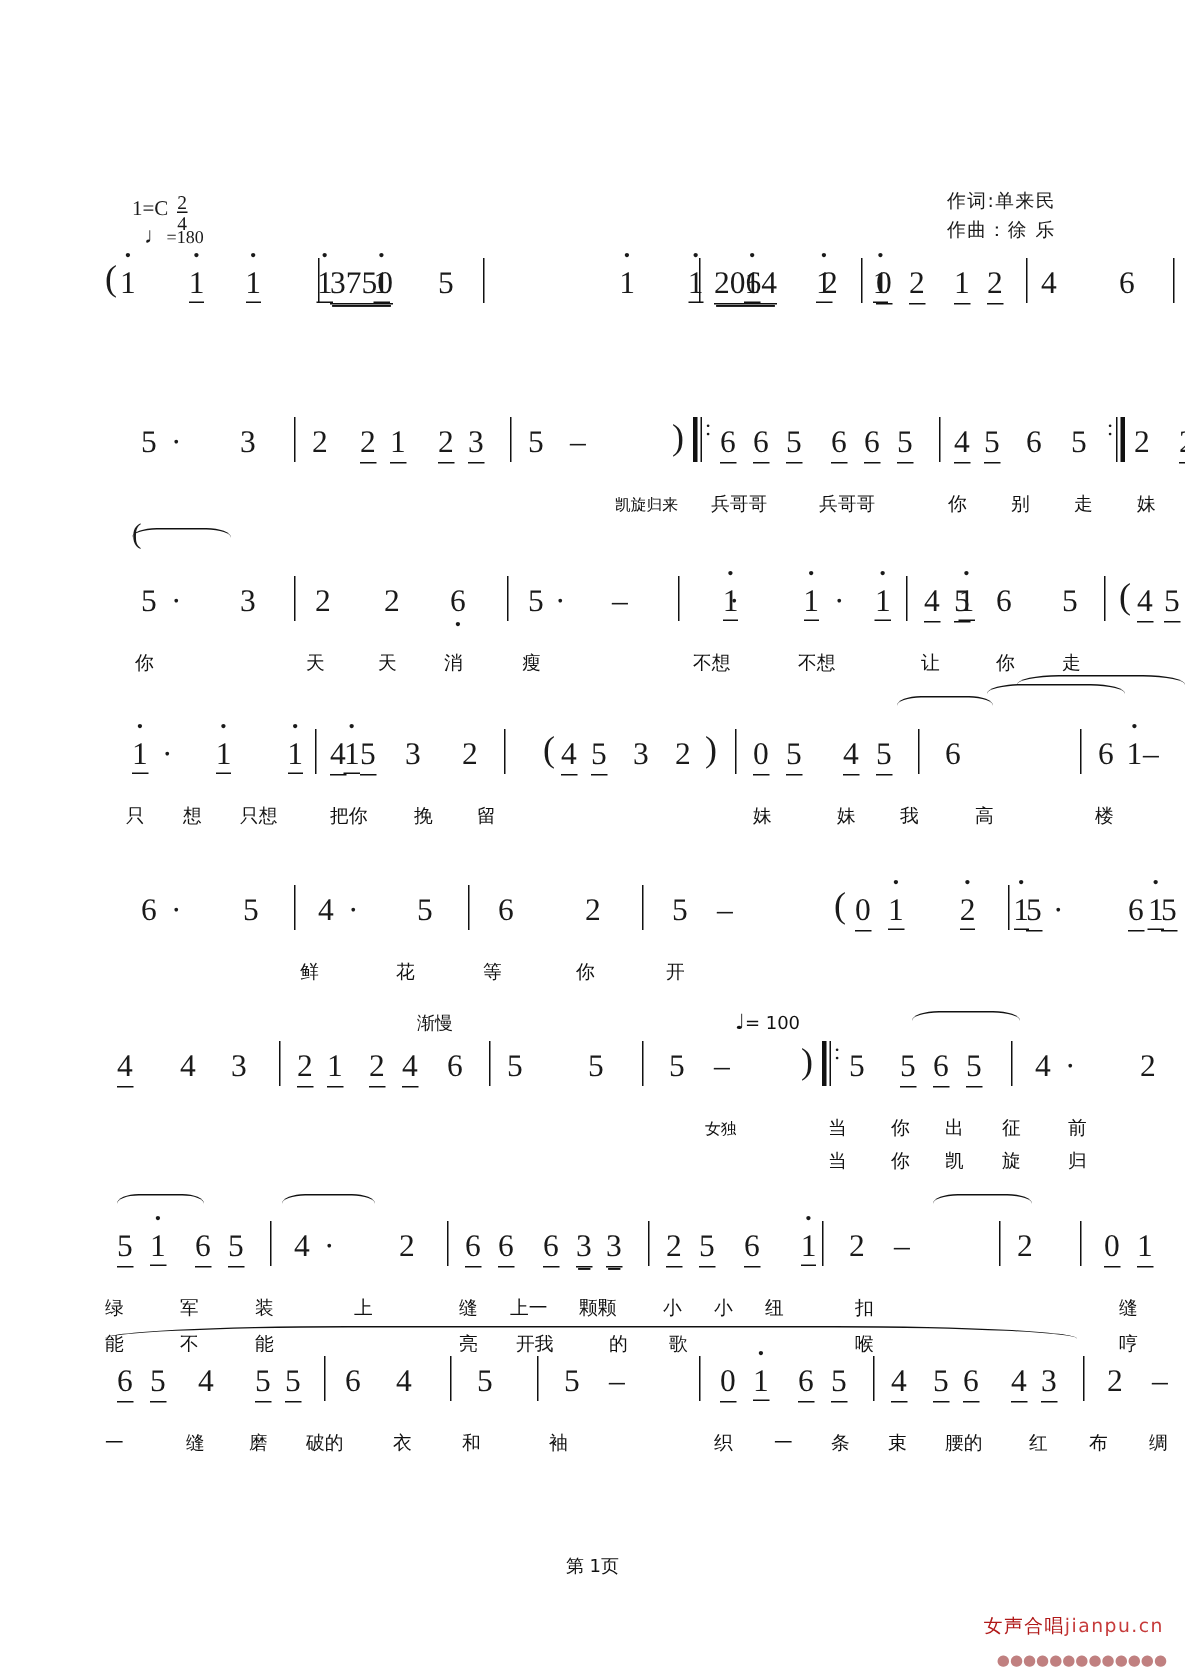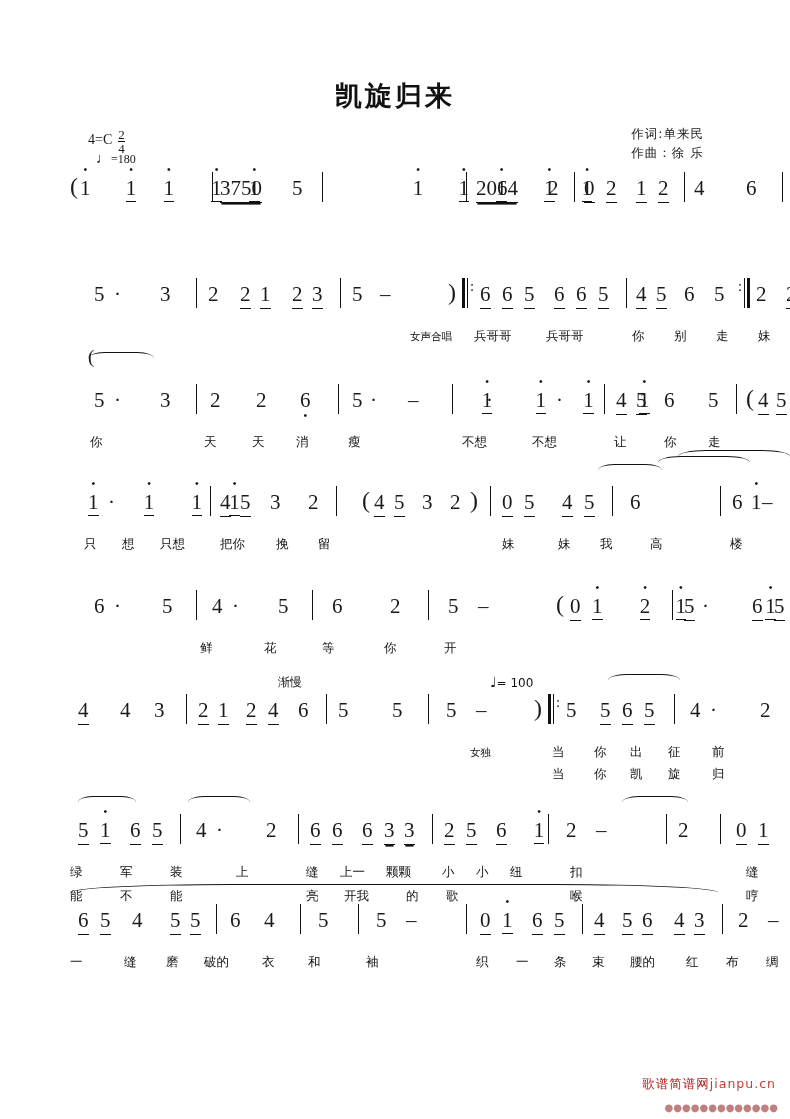--- a/index.html
+++ b/index.html
@@ -70,24 +70,23 @@
         font-size:12.5px;color:#b01818;letter-spacing:1px;}
   .site .s2{color:#c63a3a;}
   .sitebar{position:absolute;right:12px;bottom:6px;font-family:"DejaVu Sans",sans-serif;font-size:10px;color:#c08080;}
   .paren{font-size:24px;}
 </style>
 </head>
 <body>
 
 <div class="page">
 
-  <div class="title">凯旋归来</div>
 
   <div class="keyblock">
-    <span class="k1">4=C</span>
+    <span class="k1">1=C</span>
     <span class="frac">
       <span class="num">2</span>
       <span class="den" style="border-top:1.2px solid #111;">4</span>
     </span>
   </div>
   <div class="tempo">
     <span class="note">♩</span><span>=180</span>
   </div>
 
   <div class="credits">
@@ -162,21 +161,21 @@
 
       <span class="rep" style="left:668px;">
         <span class="dots" style="left:0px;">:</span>
         <span class="thin" style="left:6px;"></span>
         <span class="thick" style="left:9px;"></span>
       </span>
       <span class="n" style="left:686px;">2</span>
       <span class="n u1" style="left:716px;">2</span>
 
     </div>
-    <div class="lbl" style="left:340px;top:48px;">女声合唱</div>
+    <div class="lbl" style="left:340px;top:48px;">凯旋归来</div>
     <div class="lyr" style="left:0px;top:46px;">
       <span style="position:absolute;left:404px;">兵哥哥</span>
       <span style="position:absolute;left:476px;">兵哥哥</span>
       <span style="position:absolute;left:562px;">你</span>
       <span style="position:absolute;left:604px;">别</span>
       <span style="position:absolute;left:646px;">走</span>
       <span style="position:absolute;left:688px;">妹</span>
 
     </div>
   </div>
@@ -474,17 +473,18 @@
       <span style="position:absolute;left:446px;">一</span>
       <span style="position:absolute;left:484px;">条</span>
       <span style="position:absolute;left:522px;">束</span>
       <span style="position:absolute;left:560px;">腰的</span>
       <span style="position:absolute;left:616px;">红</span>
       <span style="position:absolute;left:656px;">布</span>
       <span style="position:absolute;left:696px;">绸</span>
     </div>
   </div>
 
+  <div class="footer">第 1页</div>
   <div class="site">
-    <span>歌谱简谱网</span><span class="s2">jianpu.cn</span>
+    <span>女声合唱</span><span class="s2">jianpu.cn</span>
   </div>
   <div class="sitebar">●●●●●●●●●●●●●</div>
 </div>
 
 </body></html>

